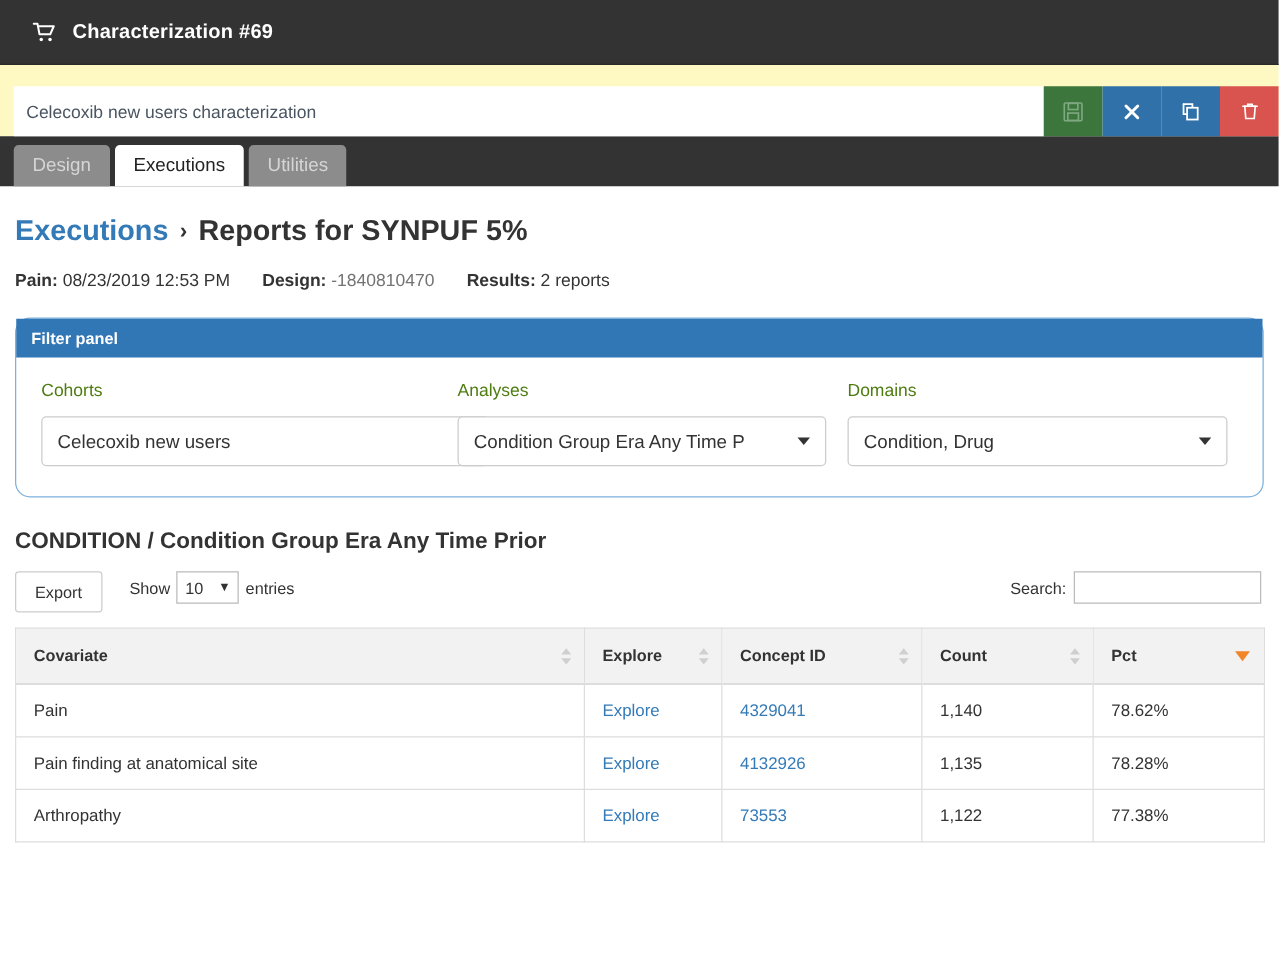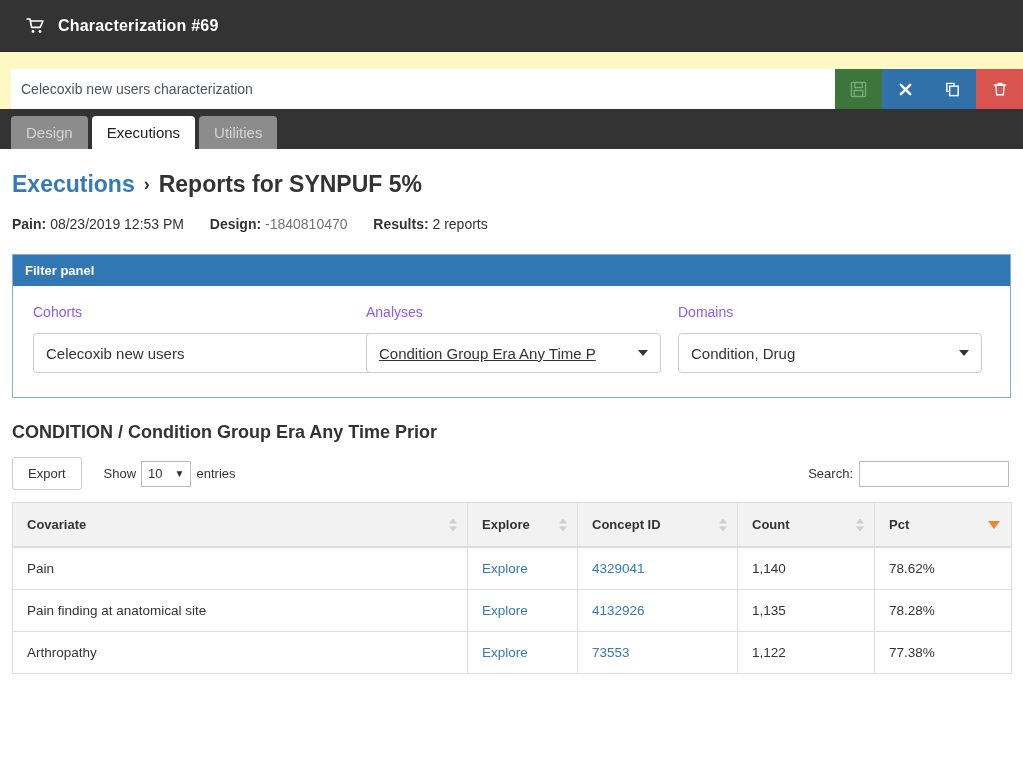--- a/index.html
+++ b/index.html
@@ -107,55 +107,55 @@
   }
   .meta .lbl { font-weight: bold; }
   .meta .val { font-weight: normal; }
   .meta .lnk { color: #737373; cursor: pointer; }
   .meta .gap { display: inline-block; width: 18px; }
 
   
   .panel {
     margin-top: 22px;
     border: 1px solid #7cb0dd;
-    border-radius: 0;
+    border-radius: 12px;
     background: #fff;
   }
   .panel-head {
     background: #3176b5;
     color: #ffffff;
     font-size: 13px;
     font-weight: bold;
     padding: 8px 12px;
   }
   .panel-body {
     display: flex;
     padding: 18px 20px 24px 20px;
   }
   .filter-col { width: 333px; }
   .filter-label {
     font-size: 14px;
-    color: #8b5cf6;
+    color: #4d7c0f;
     margin-bottom: 13px;
   }
   .select-box {
     height: 40px;
     border: 1px solid #cccccc;
     border-radius: 4px;
     background: #ffffff;
     display: flex;
     align-items: center;
     padding: 0 12px;
     font-size: 15px;
     color: #333333;
     cursor: pointer;
     overflow: hidden;
   }
   .select-box.w1 { width: 358px; }
-  .select-box.w2 { width: 295px; text-decoration: underline; }
+  .select-box.w2 { width: 295px; }
   .select-box.w3 { width: 304px; }
   .select-val {
     flex: 1 1 auto;
     white-space: nowrap;
     overflow: hidden;
   }
   .caret {
     width: 0; height: 0;
     margin-left: 8px;
     border-left: 5px solid transparent;
@@ -170,21 +170,21 @@
     font-size: 18px;
     font-weight: bold;
     color: #333333;
     white-space: nowrap;
   }
 
   
   .tbl-controls {
     margin-top: 14px;
     display: flex;
-    align-items: center;
+    align-items: flex-start;
   }
   .export-btn {
     border: 1px solid #cccccc;
     background: #ffffff;
     border-radius: 3px;
     padding: 8px 15px;
     font-size: 13px;
     color: #333333;
     cursor: pointer;
     font-family: "Liberation Sans", sans-serif;

